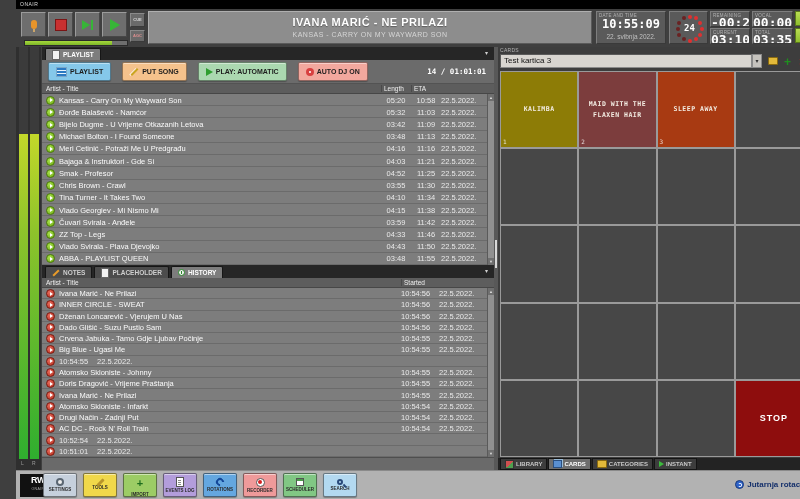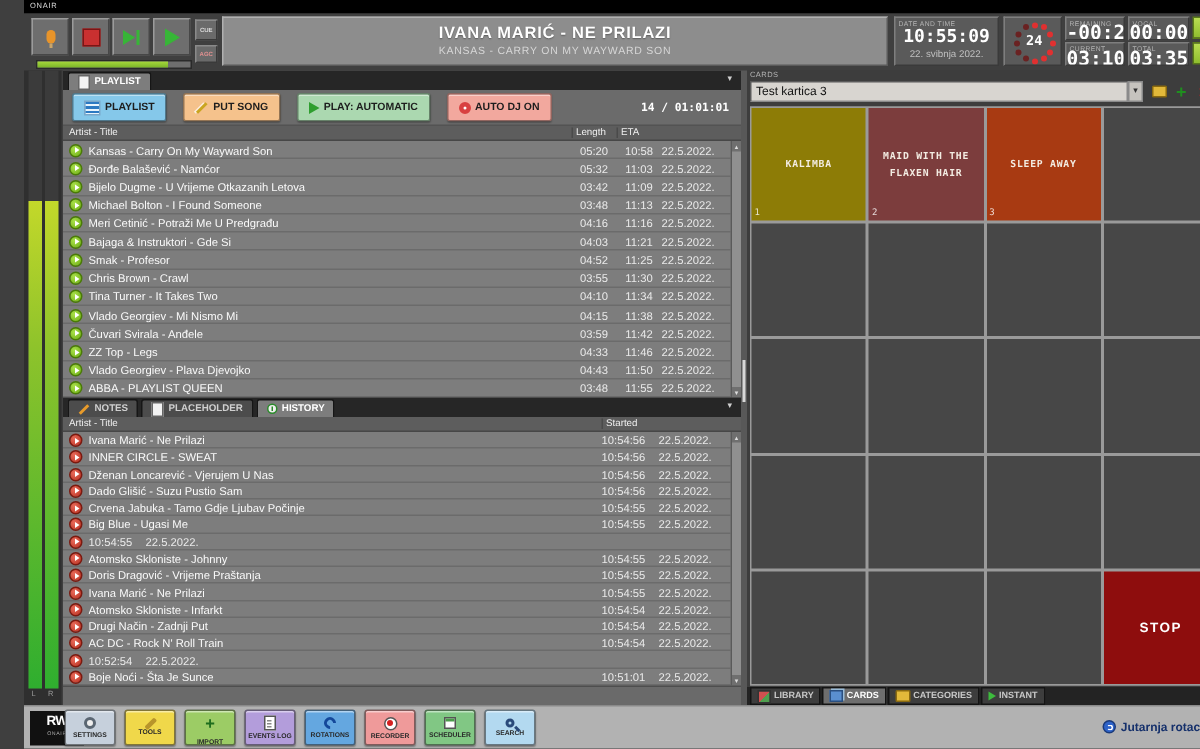--- a/index.html
+++ b/index.html
@@ -351,21 +351,21 @@
      </div>
         <div class="lrow">
        <span class="pic"></span>
        <span class="t">ZZ Top - Legs</span>
        <span class="w30">04:33</span>
        <span class="w30">11:46</span>
        <span class="w44">22.5.2022.</span>
      </div>
         <div class="lrow">
        <span class="pic"></span>
-       <span class="t">Vlado Georgiev - Plava Djevojko</span>
+       <span class="t">Vlado Svirala - Plava Djevojko</span>
        <span class="w30">04:43</span>
        <span class="w30">11:50</span>
        <span class="w44">22.5.2022.</span>
      </div>
         <div class="lrow">
        <span class="pic"></span>
        <span class="t">ABBA - PLAYLIST QUEEN</span>
        <span class="w30">03:48</span>
        <span class="w30">11:55</span>
        <span class="w44">22.5.2022.</span>
@@ -477,21 +477,20 @@
        <span class="w38">10:54:54</span>
        <span class="w46">22.5.2022.</span>
      </div>
         <div class="lrow">
        <span class="pic red"></span>
        <span class="w38">10:52:54</span>
        <span class="w46">22.5.2022.</span>
      </div>
         <div class="lrow">
        <span class="pic red"></span>
-       <span class="t">Boje Noći - Šta Je Sunce</span>
        <span class="w38">10:51:01</span>
        <span class="w46">22.5.2022.</span>
      </div>
       </div>
     <div class="sbar" style="top:241px;height:169px">
       <span class="a up">▲</span>
       <span class="a dn">▼</span>
     </div>
 
     <div class="hfoot"></div>

